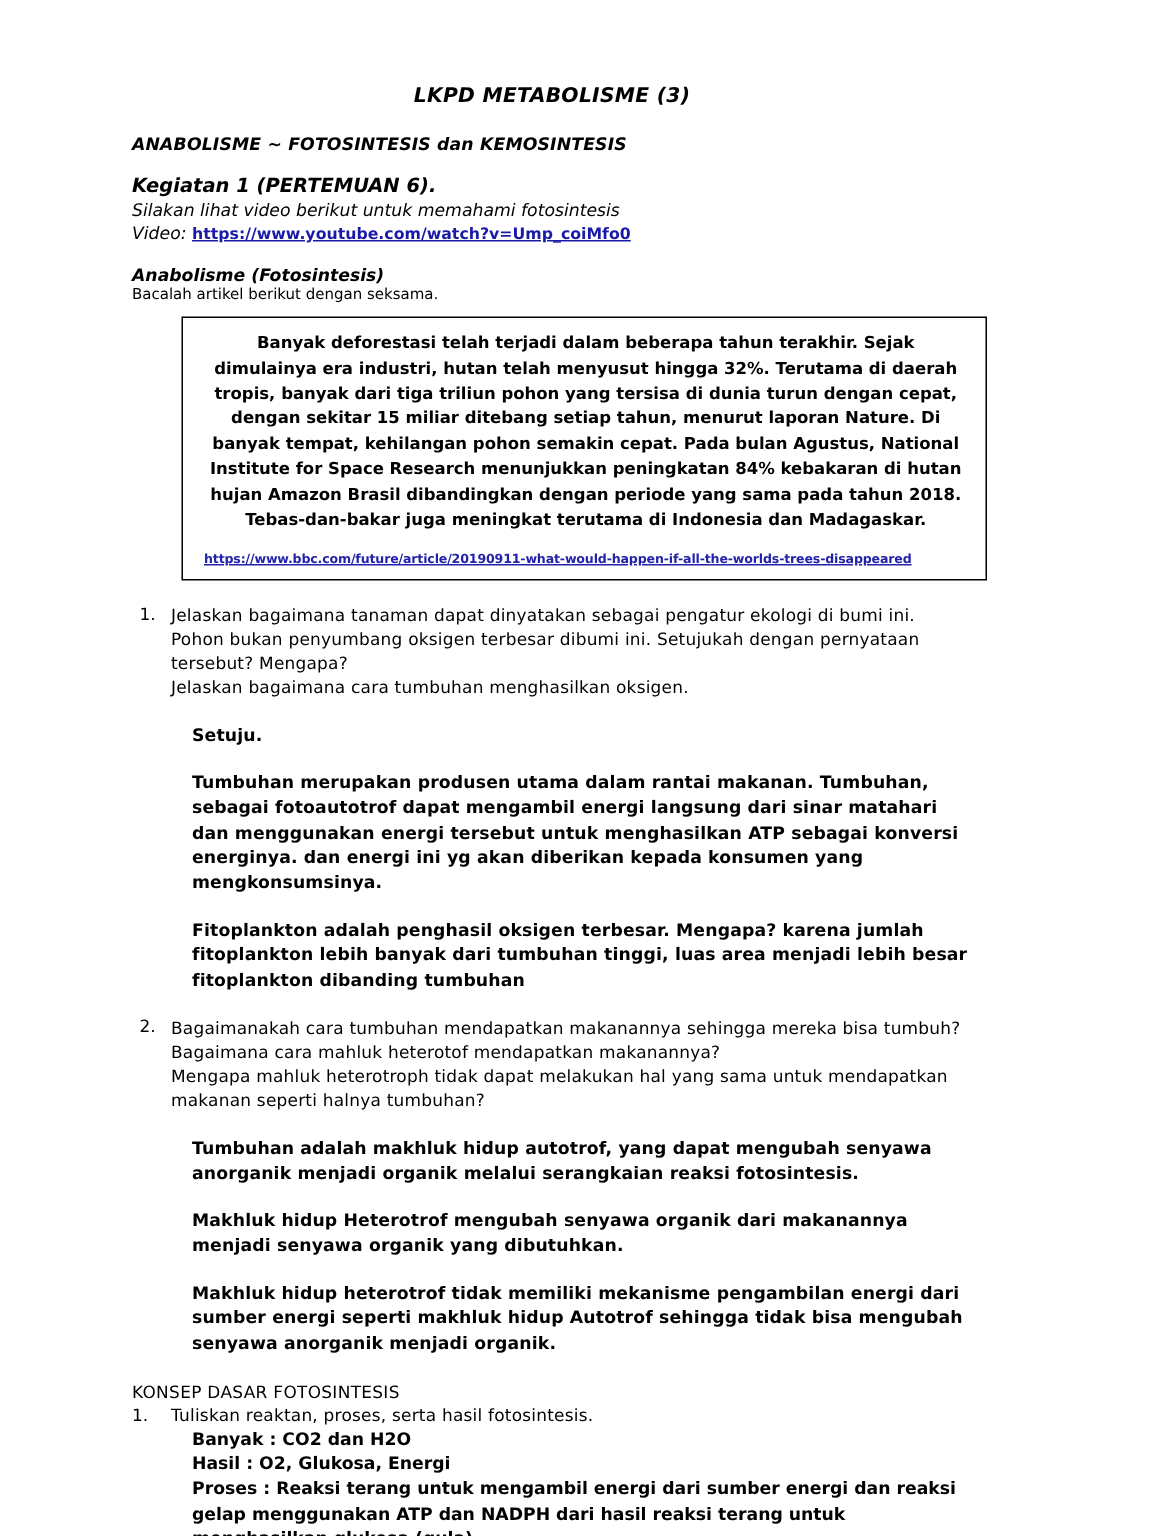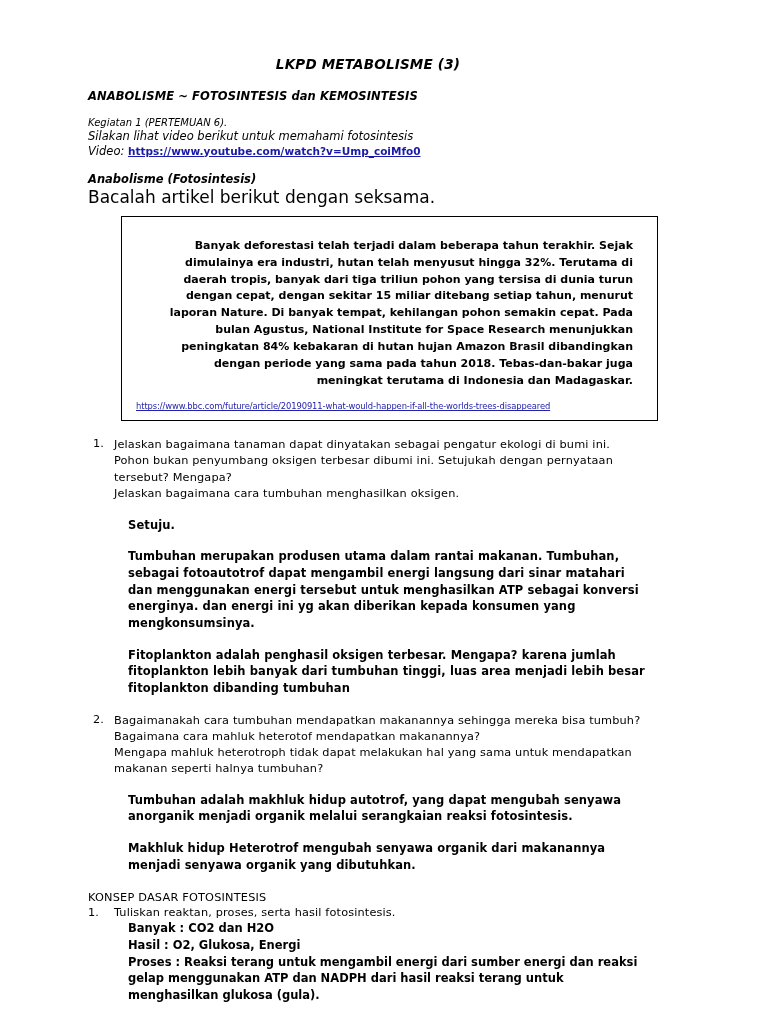--- a/index.html
+++ b/index.html
@@ -37,23 +37,23 @@
     font-style: italic;
     font-size: 11.5px;
     margin: 0 0 14px 0;
     letter-spacing: 0.1px;
   }
 
   .kegiatan-block {
     margin: 0 0 14px 0;
   }
   .kegiatan-title {
-    font-weight: normal;
-    font-style: italic;
-    font-size: 10px;
+    font-weight: bold;
+    font-style: italic;
+    font-size: 13px;
     margin: 0 0 1px 0;
   }
   .kegiatan-sub {
     font-style: italic;
     font-size: 11.5px;
     margin: 0 0 1px 0;
   }
   .video-line {
     font-size: 11.5px;
     font-style: italic;
@@ -69,45 +69,45 @@
     font-size: 10.5px;
   }
 
   .anabolisme-heading {
     font-weight: bold;
     font-style: italic;
     font-size: 11.5px;
     margin: 0 0 1px 0;
   }
   .anabolisme-sub {
-    font-size: 17px;
+    font-size: 10px;
     margin: 0 0 9px 0;
   }
 
   .article-box {
     border: 1px solid #000000;
     margin: 0 0 0 33px;
     padding: 9px 12px 9px 14px;
     width: 537px;
     box-sizing: border-box;
   }
   .article-text {
     font-size: 11px;
     font-weight: bold;
     line-height: 1.53;
-    margin: 12px;
-    text-align: right;
+    margin: 0;
+    text-align: center;
   }
   .article-link {
     display: block;
     margin-top: 11px;
     color: #2222aa;
     text-decoration: underline;
     font-size: 8.4px;
-    font-weight: normal;
+    font-weight: bold;
     letter-spacing: -0.1px;
   }
 
   .qblock {
     display: flex;
     margin-top: 16px;
   }
   .qnum {
     width: 26px;
     flex: 0 0 26px;
@@ -201,20 +201,21 @@
   </div>
 
   <div class="qblock">
     <div class="qnum">2.</div>
     <div class="qbody">
       <p class="qtext" style="white-space:pre-line">Bagaimanakah cara tumbuhan mendapatkan makanannya sehingga mereka bisa tumbuh?
 Bagaimana cara mahluk heterotof mendapatkan makanannya?
 Mengapa mahluk heterotroph tidak dapat melakukan hal yang sama untuk mendapatkan makanan seperti halnya tumbuhan?</p>
       <p class="answer">Tumbuhan adalah makhluk hidup autotrof, yang dapat mengubah senyawa anorganik menjadi organik melalui serangkaian reaksi fotosintesis.</p>
       <p class="answer">Makhluk hidup Heterotrof mengubah senyawa organik dari makanannya menjadi senyawa organik yang dibutuhkan.</p>
+      <p class="answer">Makhluk hidup heterotrof tidak memiliki mekanisme pengambilan energi dari sumber energi seperti makhluk hidup Autotrof sehingga tidak bisa mengubah senyawa anorganik menjadi organik.</p>
     </div>
   </div>
 
   <div class="konsep">
     <div class="konsep-title">KONSEP DASAR FOTOSINTESIS</div>
     <div class="konsep-item">
       <div class="konsep-num">1.</div>
       <div class="konsep-q">Tuliskan reaktan, proses, serta hasil fotosintesis.</div>
     </div>
     <div class="konsep-ans">

